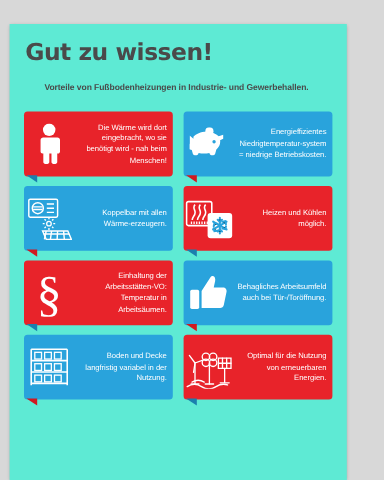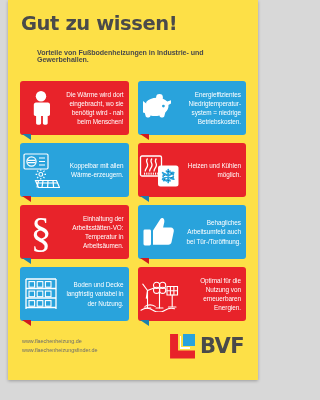--- a/index.html
+++ b/index.html
@@ -4,23 +4,23 @@
 <style>
   html,body{margin:0;padding:0;}
   body{
     width:289px;height:400px;
     background:#d8d8d8;
     font-family:"Liberation Sans", sans-serif;
     overflow:hidden;
   }
   #poster{
     position:absolute;
-    left:8px; top:0;
-    width:250px; height:380px;
-    background:#fde047;
+    left:8px; top:20px;
+    width:281px; height:380px;
+    background:#5eead4;
     box-shadow:0 1px 3px rgba(0,0,0,.28);
     box-sizing:border-box;
   }
 
   
   .header{ padding:14px 13px 0 13px; }
   .title{
     font-size:19.5px;
     font-weight:bold;
     color:#4a4a4a;
@@ -270,29 +270,14 @@
 
           <path d="M2 34.2c4-2.6 8-2.6 12 0 4 2.6 8 2.6 12 0 3.2-2 6.4-2.5 9.6-1.4"></path>
           <path d="M6 30.4c3.4-2 6.8-2 10.2 0"></path>
         </svg>
       </div>
       <div class="txt">Optimal für die Nutzung von erneuerbaren Energien.</div>
     </div>
 
   </div>
 
-  <div class="footer">
-    <div class="urls">
-      <div>www.flaechenheizung.de</div>
-      <div>www.flaechenheizungsfinder.de</div>
-    </div>
-    <div class="logo">
-      <div class="logo-mark">
-        <div class="lshape"></div>
-        <div class="bluesq"></div>
-        <div class="notch2"></div>
-        <div class="notch"></div>
-      </div>
-      <div class="logo-text">BVF</div>
-    </div>
-  </div>
 
 </div>
 
 </body></html>

